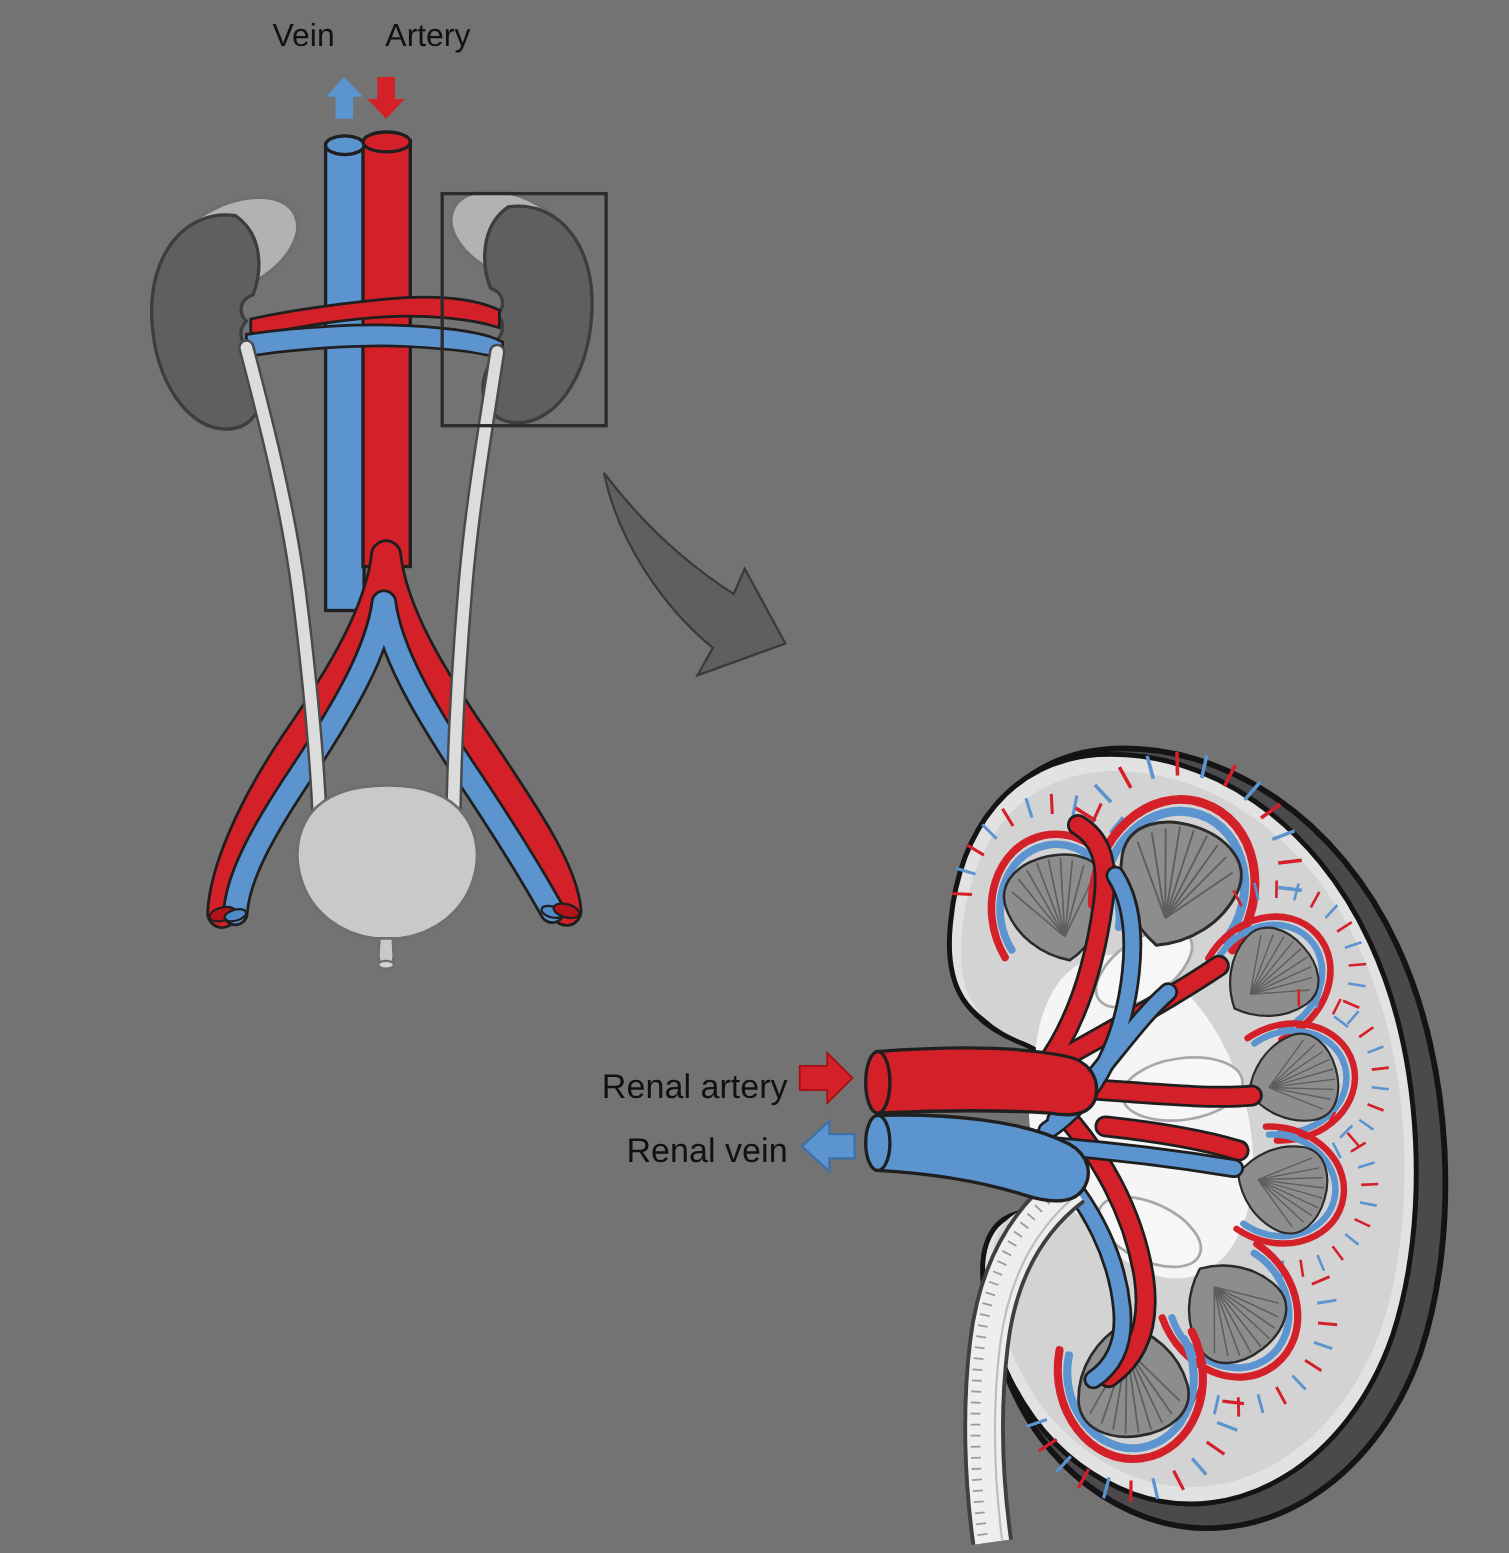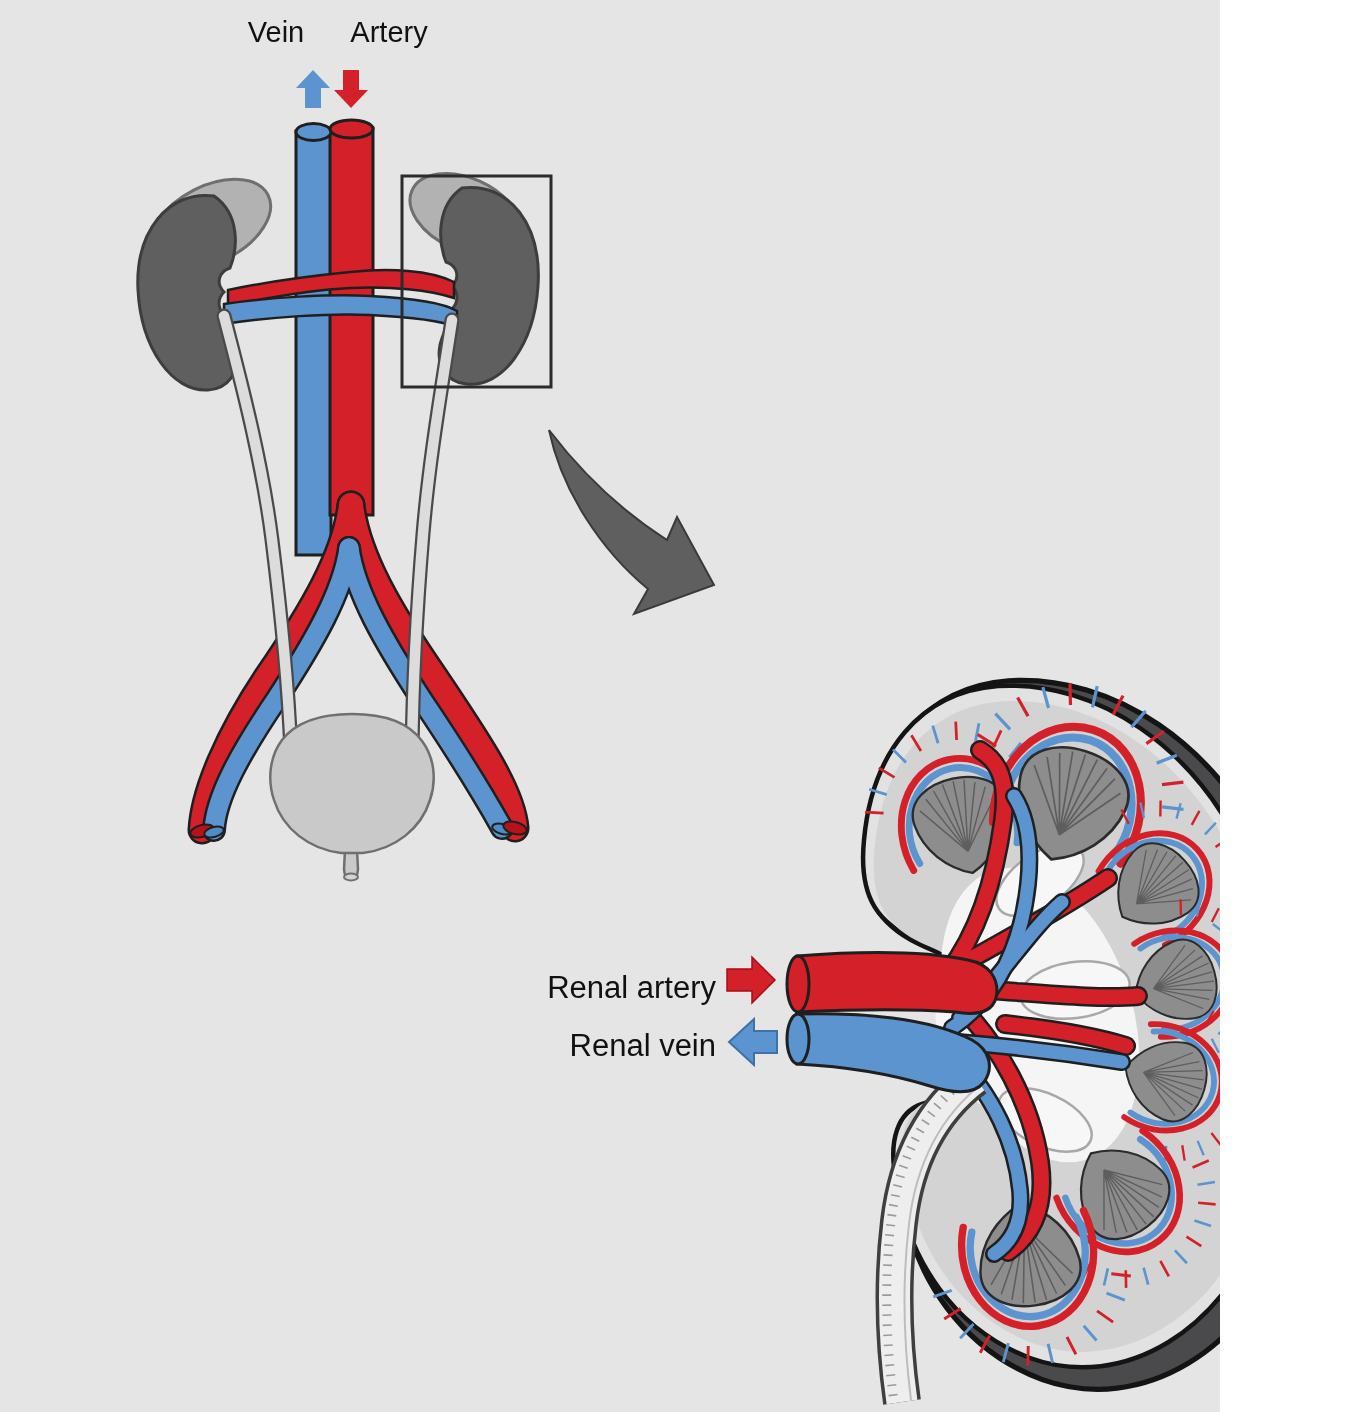--- a/index.html
+++ b/index.html
@@ -5,21 +5,21 @@
   :root{
     --red:#d42028; --red-dk:#b5121a;
     --blue:#5b94cf; --blue-dk:#4f8cc7;
     --ink:#1f1f1f;
     --kidney:#5f5f5f; --adrenal:#b2b2b2;
     --ureter:#dcdcdc; --bladder:#c9c9c9;
     --capsule:#e2e2e2; --cortex:#d3d3d3; --pyramid:#8d8d8d;
     --backing:#4a4a4c; --arrowgray:#5f5f5f;
   }
   html,body{margin:0;padding:0;background:#ffffff;}
-  .stage{width:1220px;height:1412px;position:relative;background:#e5e5e5;overflow:hidden;}
+  .stage{width:1372px;height:1412px;position:relative;background:#737373;overflow:hidden;}
   svg{display:block;}
   text{font-family:"Liberation Sans",sans-serif;fill:#111;}
   .lbl-sm{font-size:29px;}
   .lbl-lg{font-size:31px;}
 </style>
 </head>
 <body>
 
 <div class="stage">
 <svg viewBox="0 0 1372 1412" width="1372" height="1412">

